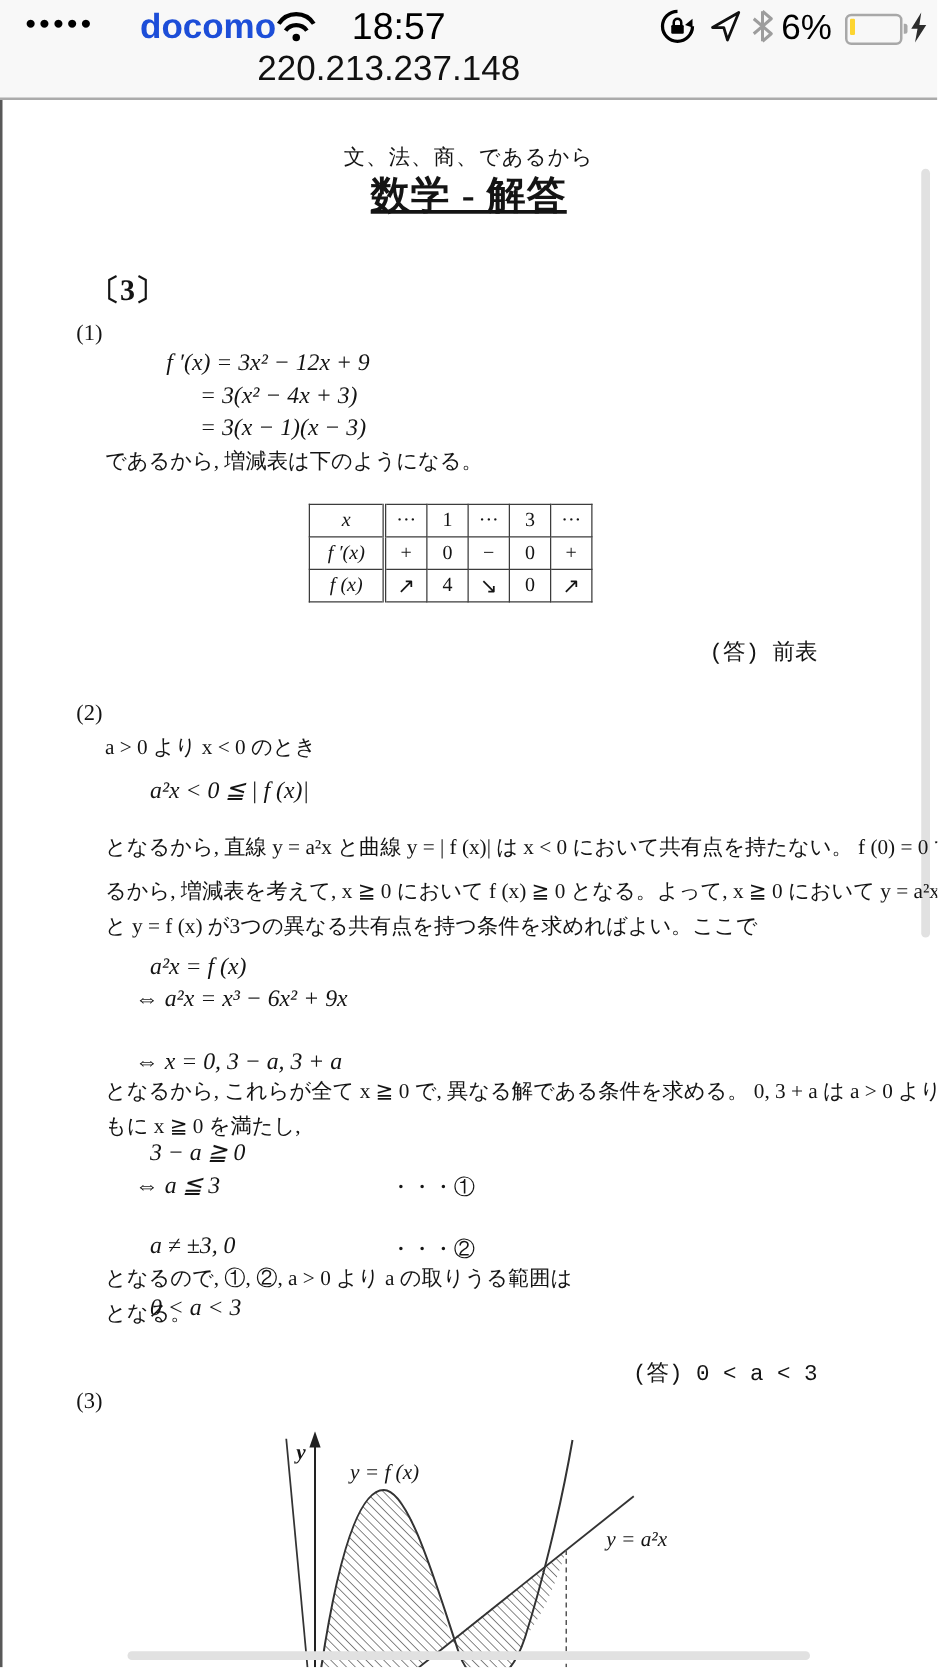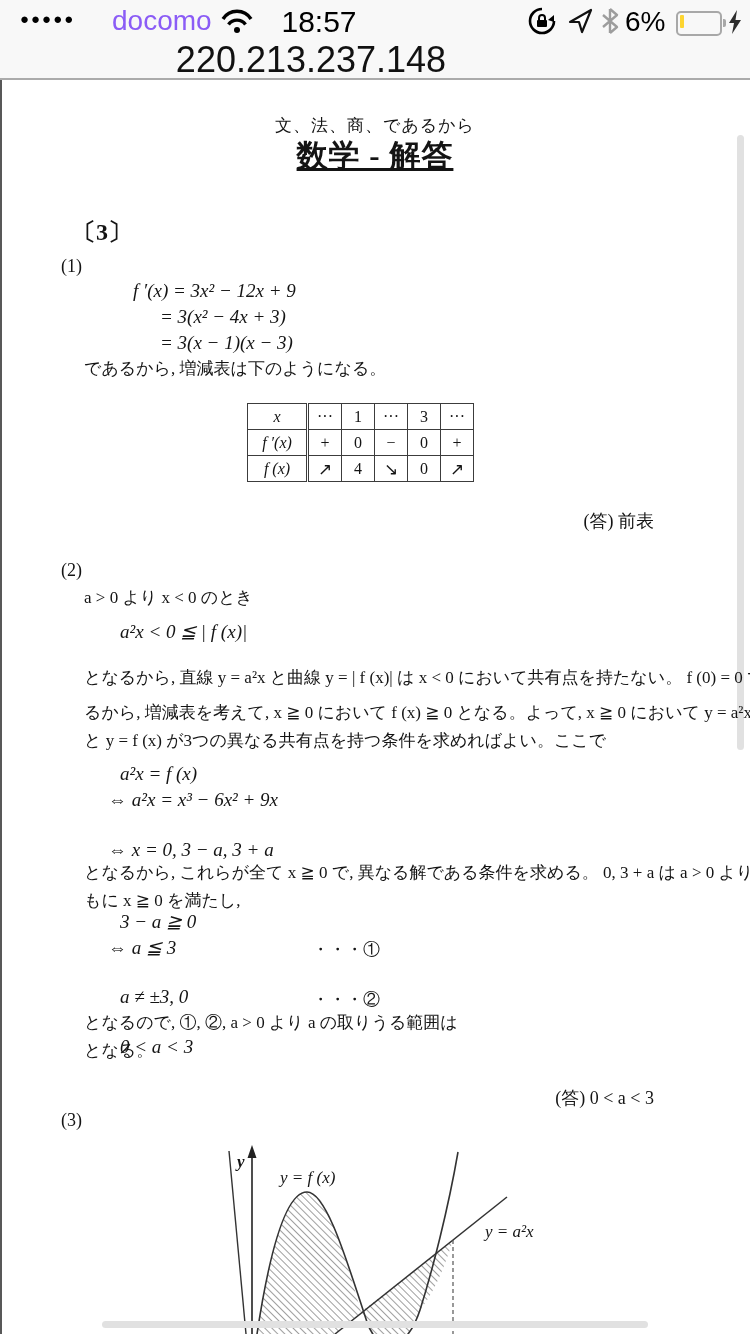--- a/index.html
+++ b/index.html
@@ -4,32 +4,32 @@
 <style>
   html,body{margin:0;padding:0;background:#fff;}
   .screen{position:relative;width:750px;height:1334px;background:#ffffff;overflow:hidden;
           font-family:"Liberation Serif","DejaVu Serif",serif;color:#141414;}
 
   
   .statusbar{position:absolute;left:0;top:0;width:750px;height:78px;background:#f8f8f8;
              border-bottom:2px solid #ababab;z-index:20;
              font-family:"Liberation Sans","DejaVu Sans",sans-serif;}
   .sb-dots{position:absolute;left:20px;top:10px;font-size:15px;letter-spacing:2px;color:#000;}
-  .sb-carrier{position:absolute;left:112px;top:5px;font-size:28px;color:#8b5cf6;}
+  .sb-carrier{position:absolute;left:112px;top:5px;font-size:28px;color:#1d4ed8;font-weight:bold;}
   .sb-wifi{position:absolute;left:220px;top:8px;}
   .sb-time{position:absolute;left:0;top:5px;width:638px;text-align:center;font-size:30px;font-weight:400;color:#000;}
   .sb-lock{position:absolute;left:527px;top:6px;}
   .sb-loc{position:absolute;left:568px;top:8px;}
   .sb-bt{position:absolute;left:601px;top:7px;}
   .sb-batt-pct{position:absolute;left:625px;top:6px;font-size:28px;color:#000;}
   .sb-batt{position:absolute;left:676px;top:11px;width:42px;height:21px;border:2px solid #a8a8a8;border-radius:5px;}
   .sb-batt-fill{position:absolute;left:2px;top:2px;width:4px;height:13px;background:#fdd531;border-radius:1px;}
   .sb-batt-tip{position:absolute;right:-6px;top:6px;width:3px;height:8px;background:#a8a8a8;border-radius:0 2px 2px 0;}
   .sb-bolt{position:absolute;left:726px;top:9px;}
-  .sb-url{position:absolute;left:0;top:39px;width:622px;text-align:center;font-size:36px;color:#111;}
+  .sb-url{position:absolute;left:0;top:39px;width:622px;text-align:center;font-size:28px;color:#111;}
 
   
   .page-edge-left{position:absolute;left:0;top:80px;width:2px;height:1254px;background:#585858;}
   .vscroll{position:absolute;left:737px;top:135px;width:7px;height:615px;background:#e1e1e1;border-radius:4px;}
   .hscroll{position:absolute;left:102px;top:1321px;width:546px;height:7px;background:#e1e1e1;border-radius:4px;z-index:15;}
 
   
   .abs{position:absolute;white-space:nowrap;}
   .ctr{left:0;width:750px;text-align:center;}
   .uni{top:70px;font-size:36px;letter-spacing:2px;}
@@ -41,21 +41,21 @@
   .math{font-style:italic;font-size:19px;}
 
   
   .vtable{position:absolute;left:247px;top:403px;border-collapse:collapse;}
   .vtable td{border:1px solid #3c3c3c;width:32px;height:25px;text-align:center;
              font-size:16px;padding:0;}
   .vtable td.h{width:58px;font-style:italic;}
   .vtable td.dbl{border-right:3px double #3c3c3c;}
   .vtable td.arr{font-family:"DejaVu Sans",sans-serif;font-size:17px;}
 
-  .ansright{right:96px;text-align:right;font-size:18px;}
+  .ansright{right:96px;text-align:right;font-size:18px;font-family:Liberation Mono, monospace;}
 
   
   .graph{position:absolute;left:180px;top:1145px;}
   .glabel{font-style:italic;font-size:17px;fill:#141414;font-family:"Liberation Serif","DejaVu Serif",serif;}
 </style>
 </head>
 <body>
 
 <div class="screen">
 

